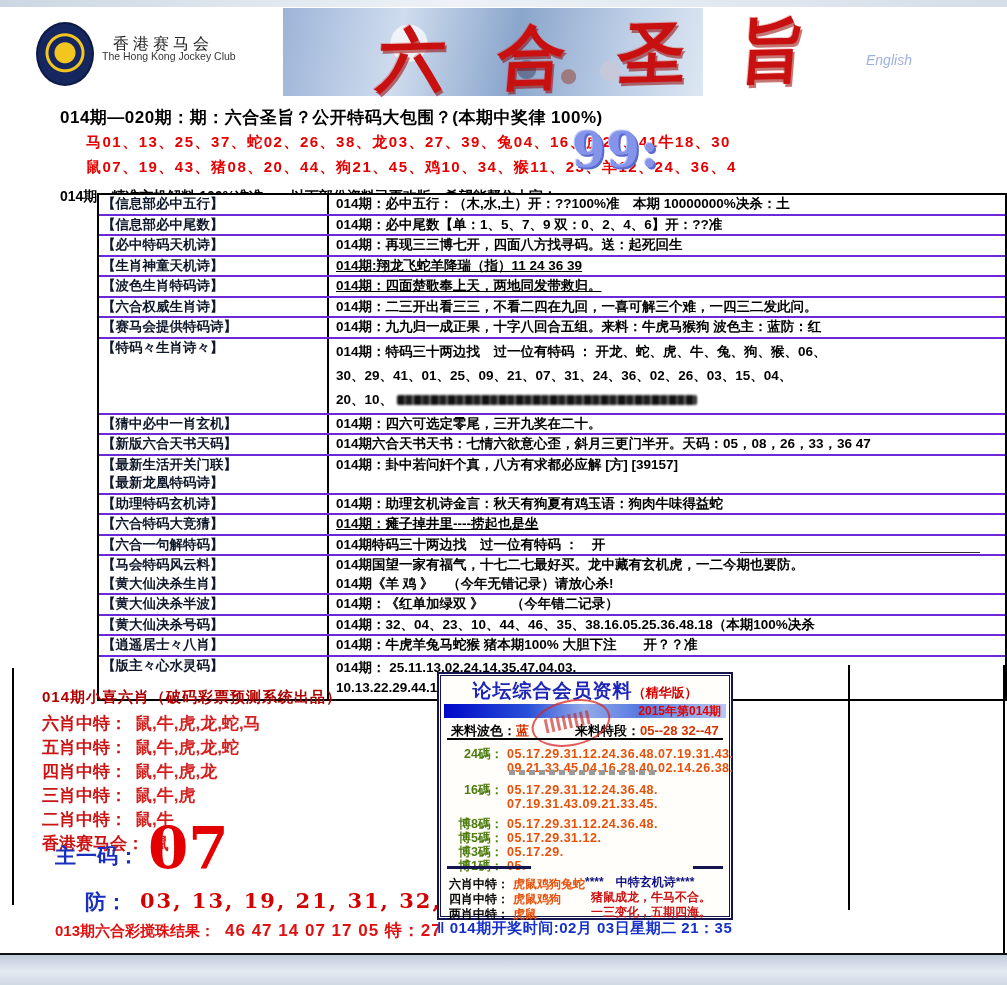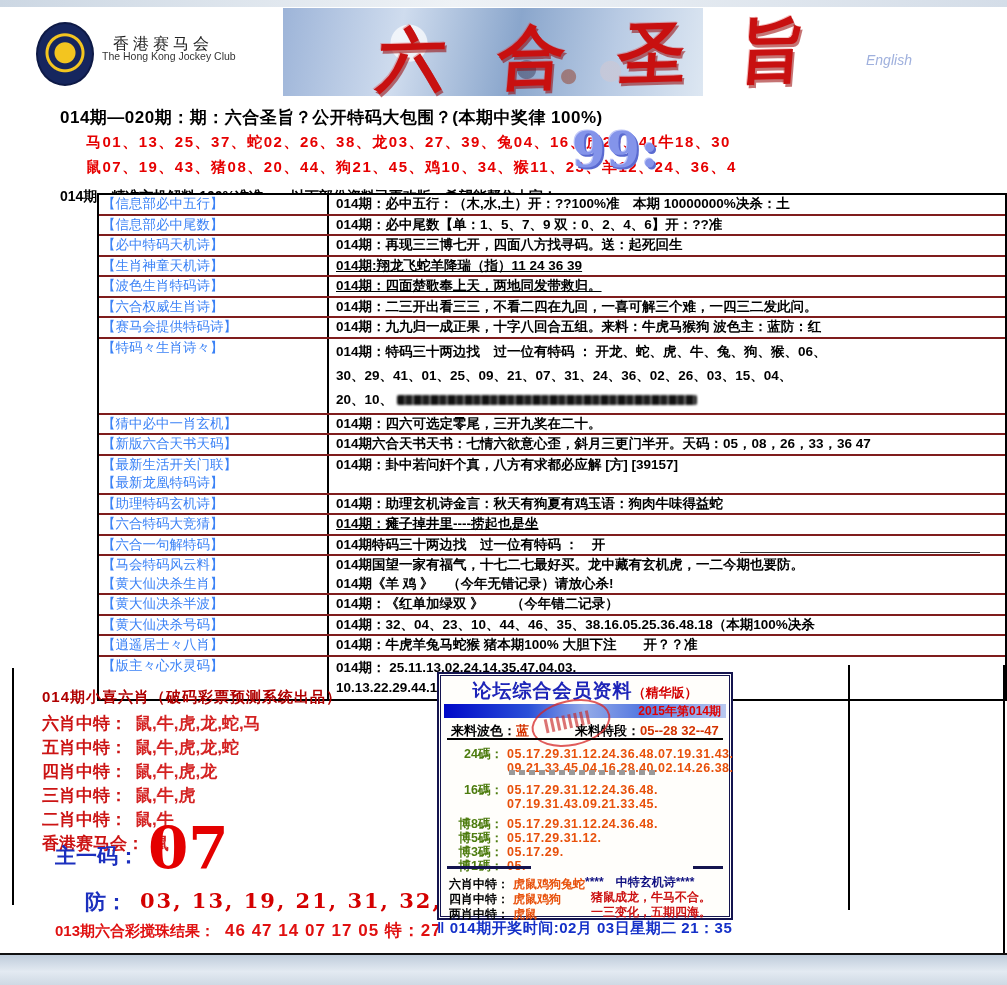--- a/index.html
+++ b/index.html
@@ -31,23 +31,23 @@
   .heading{left:60px;top:106px;font-size:17px;font-weight:bold;color:#000;letter-spacing:.5px;}
   
   .zline{left:86px;font-size:15px;font-weight:bold;color:#e60000;letter-spacing:1.5px;white-space:nowrap;}
   .zline1{top:133px;} .zline2{top:158px;}
   .overlay99{left:572px;top:122px;font-size:48px;font-weight:bold;color:#8494ea;
     font-family:"DejaVu Serif","Liberation Serif",serif;letter-spacing:1px;
     text-shadow:2px 2px 0 #5a6ad0,-1px -1px 0 #c0c8f8;}
   .intro{left:60px;top:188px;font-size:14px;font-weight:bold;color:#000;}
   
   #main-table{position:absolute;left:97px;top:193px;width:906px;border:2px solid #000;background:#fff;}
-  .trow{display:flex;border-top:2px solid #7f1d1d;}
+  .trow{display:flex;border-top:2px solid #6d28d9;}
   .trow:first-child,.trow.nb{border-top:none;}
-  .tlabel{flex:0 0 222px;border-right:2px solid #000;padding:1px 3px;font-weight:normal;font-size:13.5px;line-height:16.5px;color:#3b82f6;}
+  .tlabel{flex:0 0 222px;border-right:2px solid #000;padding:1px 3px;font-weight:bold;font-size:13.5px;line-height:16.5px;color:#0f172a;}
   .tcontent{flex:1;padding:1px 7px;font-weight:bold;font-size:13.5px;line-height:16.5px;color:#000;}
   .row-tall .tcontent div{line-height:24px;}
   .row-two .tcontent div{line-height:20px;}
   .u{text-decoration:underline;}
   .smudge{display:inline-block;width:300px;height:10px;margin-left:4px;vertical-align:middle;border-radius:2px;
     background:repeating-linear-gradient(90deg,#111 0 7px,#555 7px 9px,#1c1c1c 9px 15px,#777 15px 17px);filter:blur(1px);}
   .stray-line{left:740px;top:552px;width:240px;height:0;border-top:1.5px solid #333;}
   
   #bottom{position:absolute;left:0;top:676px;width:1007px;height:277px;}
   .bl-vline{left:12px;top:-8px;height:237px;width:0;border-left:2px solid #000;}

